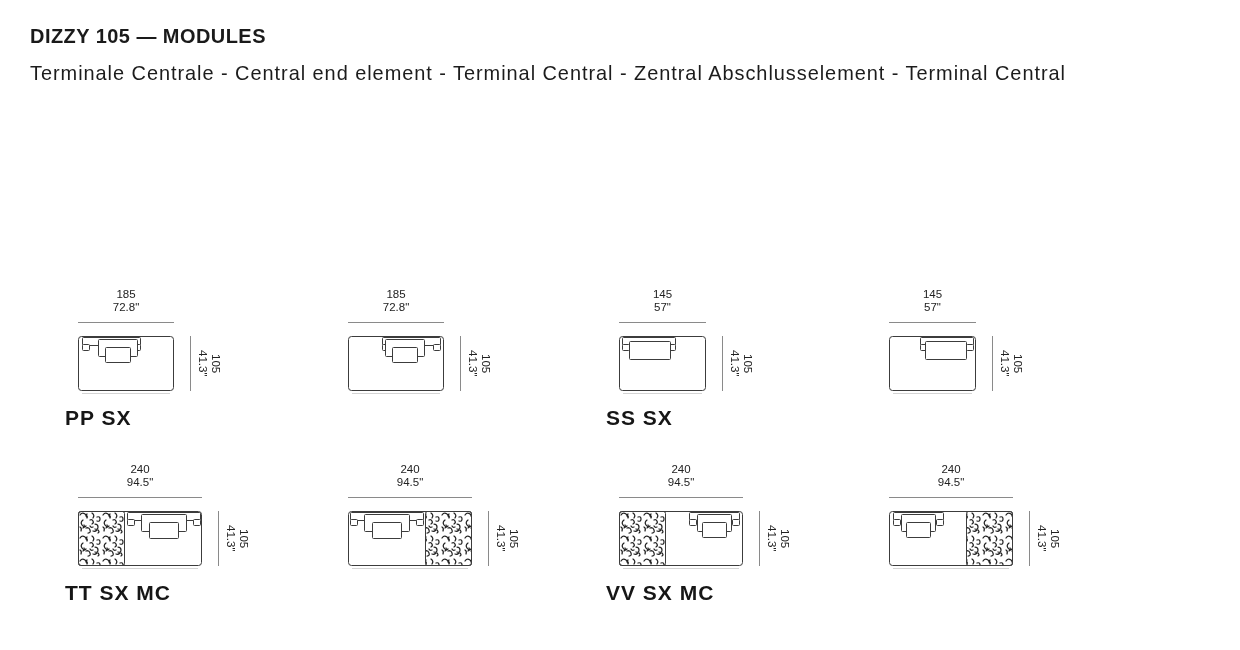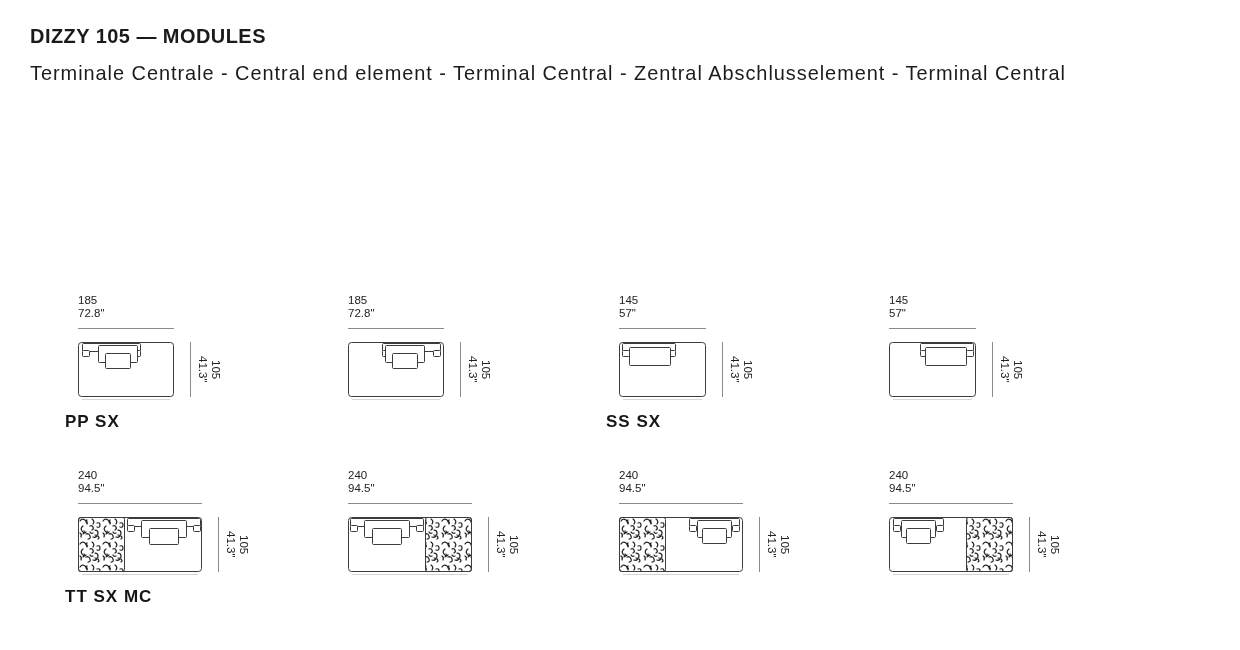--- a/index.html
+++ b/index.html
@@ -5,28 +5,28 @@
   html,body{margin:0;padding:0;background:#ffffff;}
   .page{position:relative;width:1240px;height:640px;background:#fff;overflow:hidden;
         font-family:"Liberation Sans",sans-serif;color:#1a1a1a;}
   .header{position:absolute;left:30px;top:24px;}
   .title{font-size:21px;font-weight:700;letter-spacing:.5px;transform:scaleX(.95);
          transform-origin:0 0;white-space:nowrap;}
   .subtitle{margin-top:13px;font-size:21px;font-weight:400;letter-spacing:1px;
             transform:scaleX(.95);transform-origin:0 0;white-space:nowrap;color:#1c1c1c;}
   .grid{position:absolute;left:0;top:0;width:100%;height:100%;}
   .module{position:absolute;}
-  .dim-top{padding-top:2px;font-size:11.5px;line-height:13px;color:#222;margin-top:6px;}
+  .dim-top{padding-top:2px;text-align:center;font-size:11.5px;line-height:13px;color:#222;}
   .dim-line{height:0;border-top:1px solid #8a8a8a;margin-top:8px;}
   .draw-row{position:relative;margin-top:13px;}
   .svg-holder{display:block;line-height:0;}
   .vline{position:absolute;top:0;width:1px;height:55px;background:#8a8a8a;}
   .vdim{position:absolute;top:0;height:55px;writing-mode:vertical-rl;
         font-size:11.5px;line-height:13px;text-align:center;color:#222;white-space:nowrap;}
-  .label{margin-top:10px;margin-left:-13px;font-size:17px;font-weight:700;
+  .label{margin-top:10px;margin-left:-13px;font-size:21px;font-weight:700;
          letter-spacing:1px;white-space:nowrap;color:#161616;}
 </style>
 </head>
 <body>
 
 <div class="page">
   <div class="header">
     <div class="title">DIZZY 105 — MODULES</div>
     <div class="subtitle">Terminale Centrale - Central end element - Terminal Central - Zentral Abschlusselement - Terminal Central</div>
   </div>
@@ -307,20 +307,21 @@
               <rect x="78.5" y="3.5" width="34" height="17" rx="1" fill="#fff" stroke="#3c3c3c" stroke-width="1"></rect>
               <rect x="83.5" y="11.5" width="24" height="15" rx="1" fill="#fff" stroke="#3c3c3c" stroke-width="1"></rect>
               <line x1="4" y1="57.5" x2="120" y2="57.5" stroke="#d4d4d4" stroke-width="1"></line>
             </svg></span>
       <div class="vline" style="left: 140px;"></div>
       <div class="vdim" style="left: 146px;">
         <div>105</div>
         <div>41.3"</div>
       </div>
     </div>
+    <div class="label">VV SX MC</div>
   </div>
       <div class="module" style="left: 889px; top: 461px; width: 186px;">
     <div class="dim-top" style="width: 124px;">
       <div>240</div>
       <div>94.5"</div>
     </div>
     <div class="dim-line" style="width: 124px;"></div>
     <div class="draw-row">
       <span class="svg-holder"><svg width="124" height="60" viewBox="0 0 124 60" xmlns="http://www.w3.org/2000/svg">
               <defs>

